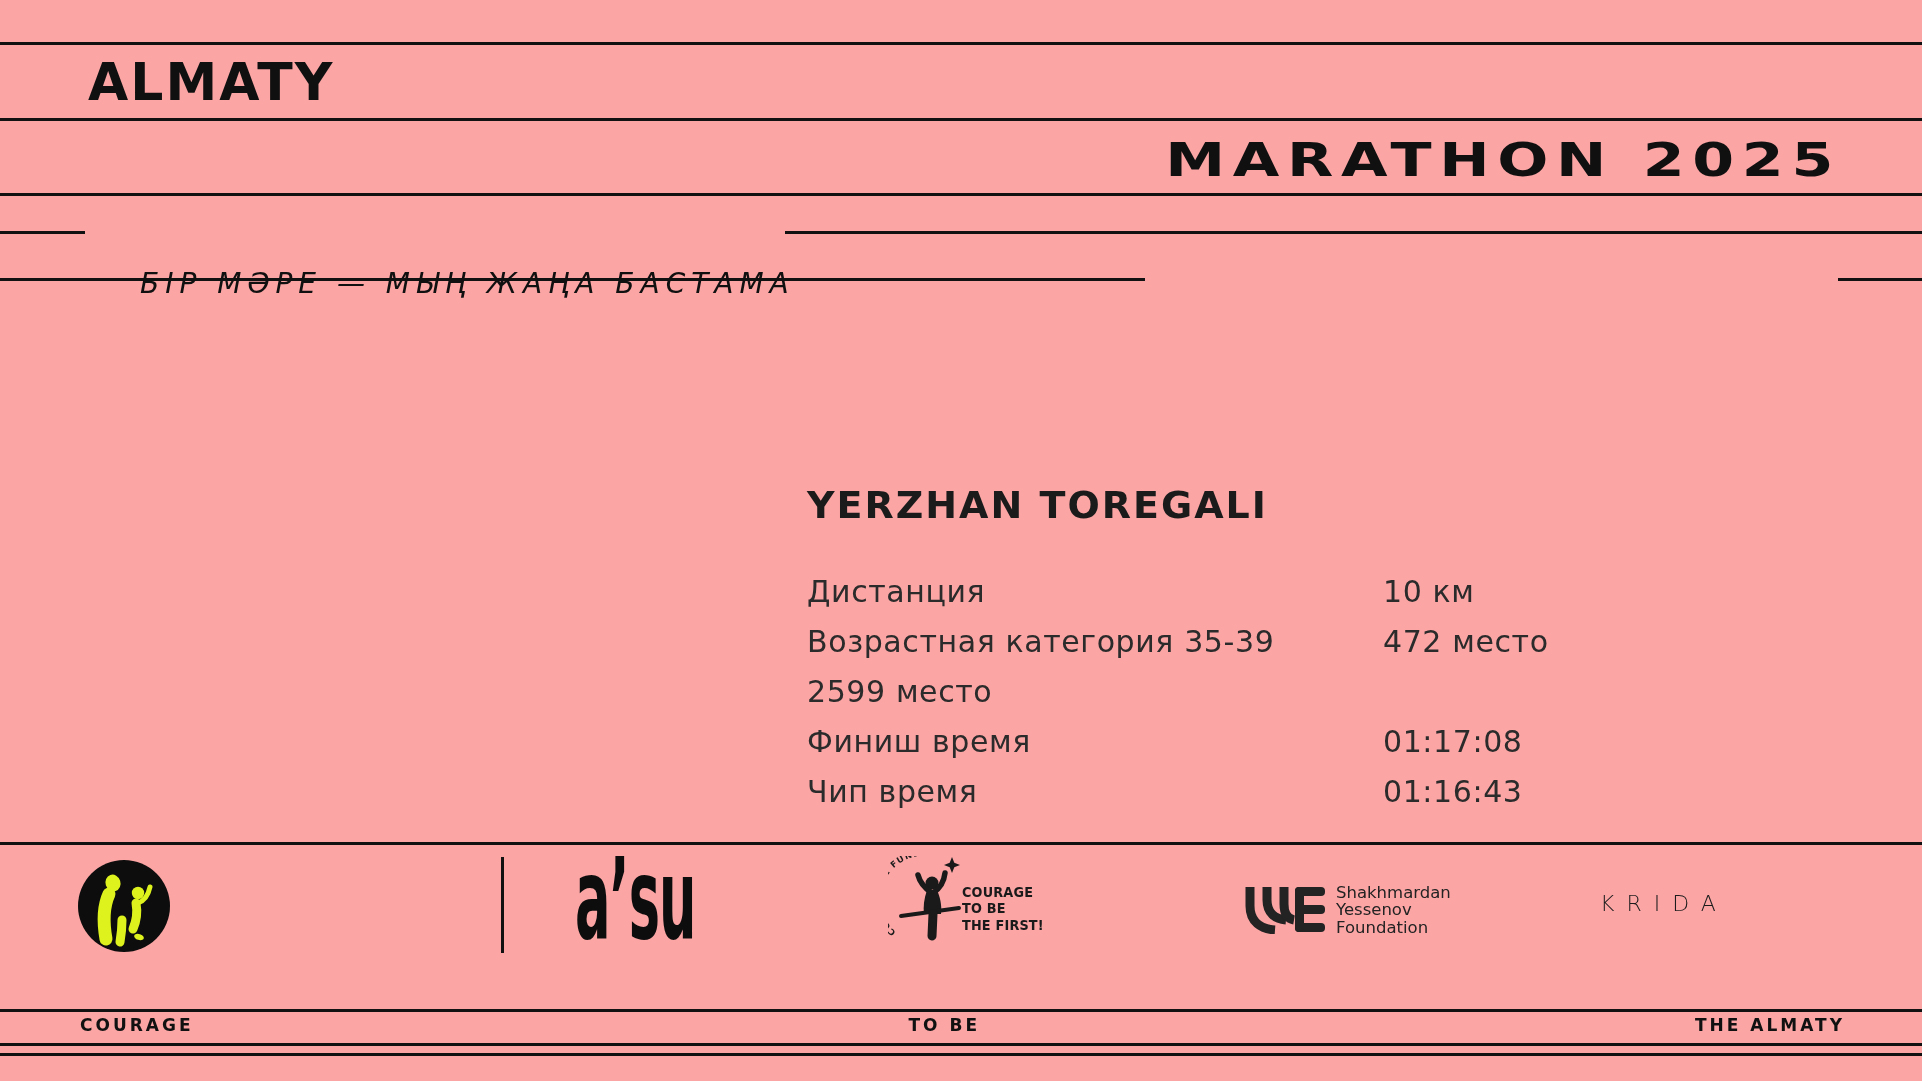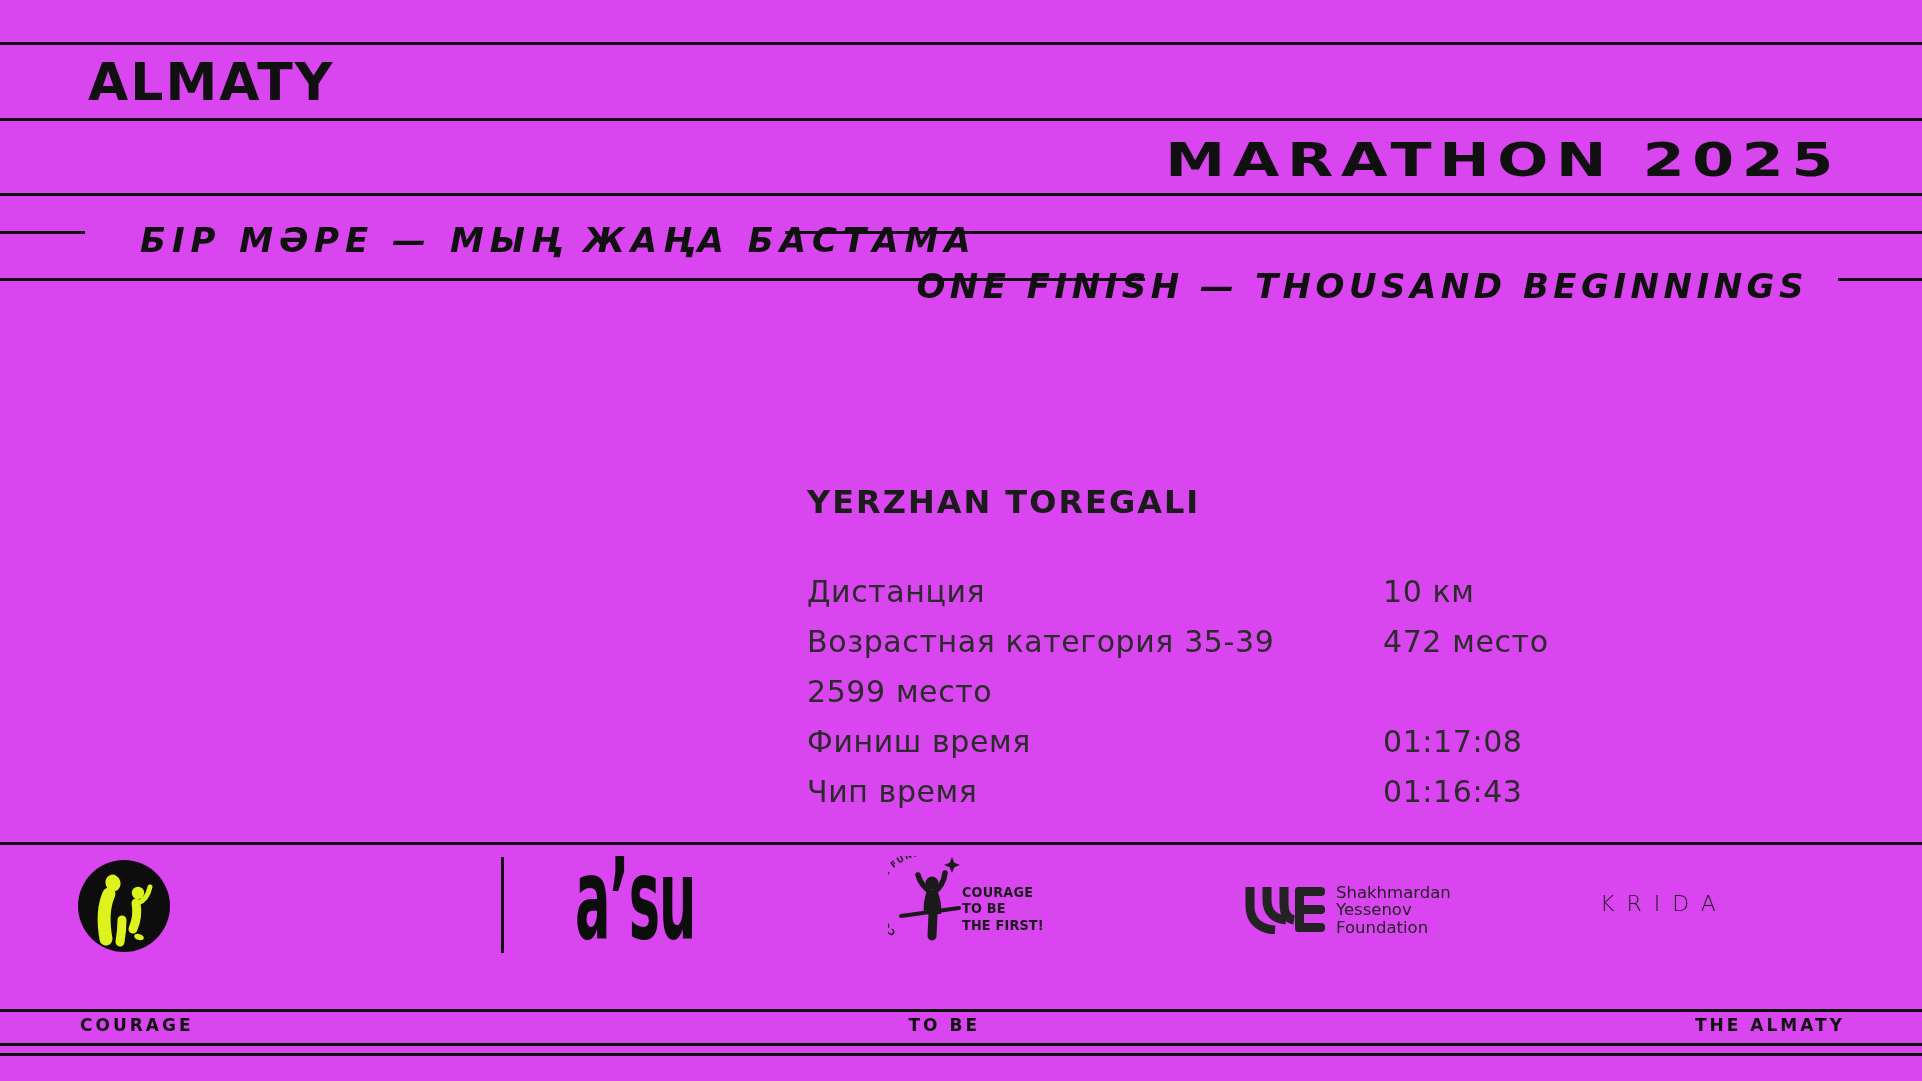--- a/index.html
+++ b/index.html
@@ -1,33 +1,33 @@
 <!DOCTYPE html>
 <html><head>
 <meta charset="utf-8">
 <style>
   html,body{margin:0;padding:0;background:#333;}
   .cert{
     position:relative;width:1922px;height:1081px;overflow:hidden;
-    background:#d946ef;color:#101010;
+    background:#fca5a5;color:#101010;
     font-family:"DejaVu Sans","Liberation Sans",sans-serif;
   }
   .abs{position:absolute;}
   .rule{position:absolute;height:3px;background:#111;}
   .vrule{position:absolute;width:3px;background:#111;}
 
   .city{left:88px;top:56px;font-size:52px;font-weight:800;letter-spacing:2px;line-height:1;}
   .event{right:81px;top:136px;font-size:47px;font-weight:800;letter-spacing:6px;line-height:1;
          transform:scaleX(1.28);transform-origin:right top;white-space:nowrap;}
-  .tagline{font-size:34px;font-style:italic;font-weight:700;line-height:1;white-space:nowrap;}
+  .tagline{font-size:28px;font-style:italic;font-weight:400;line-height:1;white-space:nowrap;margin-top:47px;}
   .tagline-kk{left:140px;top:223px;letter-spacing:6px;transform:scaleX(1.0);transform-origin:left top;}
   .tagline-en{right:114px;top:269px;letter-spacing:4.5px;transform-origin:right top;}
   .title{right:81px;top:324px;font-size:110px;font-weight:400;letter-spacing:4px;line-height:1;white-space:nowrap;}
 
-  .name{left:807px;top:486px;font-size:32px;font-weight:700;letter-spacing:2px;color:#1b1b1b;line-height:1;}
+  .name{left:807px;top:486px;font-size:38px;font-weight:700;letter-spacing:2px;color:#1b1b1b;line-height:1;}
 
   .results{left:807px;top:566px;width:800px;}
   .rrow{display:flex;height:50px;align-items:center;font-size:30px;color:#2b2b2b;letter-spacing:0.6px;}
   .rlabel{width:576px;}
   .rvalue{flex:1;}
 
   .kaspi-mark{left:76px;top:858px;width:96px;height:96px;}
   .kaspi-word{left:190px;top:879px;font-size:57px;font-weight:700;line-height:1;color:#0d0d0d;letter-spacing:0;}
   .logo-divider{left:501px;top:857px;height:96px;width:2.5px;}
   .asu-word{left:575px;top:843px;font-size:112px;font-weight:700;line-height:1;color:#0d0d0d;
@@ -56,21 +56,20 @@
   <div class="rule" style="top:278px;left:0;width:1145px;"></div>
   <div class="rule" style="top:278px;left:1838px;right:0;"></div>
   <div class="rule" style="top:842px;left:0;right:0;"></div>
   <div class="rule" style="top:1009px;left:0;right:0;"></div>
   <div class="rule" style="top:1043px;left:0;right:0;"></div>
   <div class="rule" style="top:1053px;left:0;right:0;"></div>
 
   <div class="abs city">ALMATY</div>
   <div class="abs event">MARATHON 2025</div>
   <div class="abs tagline tagline-kk">БІР МӘРЕ — МЫҢ ЖАҢА БАСТАМА</div>
-  <div class="abs tagline tagline-en">ONE FINISH — THOUSAND BEGINNINGS</div>
 
   <div class="abs name">YERZHAN TOREGALI</div>
 
   <div class="abs results">
     <div class="rrow">
       <div class="rlabel">Дистанция</div>
       <div class="rvalue">10 км</div>
     </div>
     <div class="rrow">
       <div class="rlabel">Возрастная категория 35-39</div>

